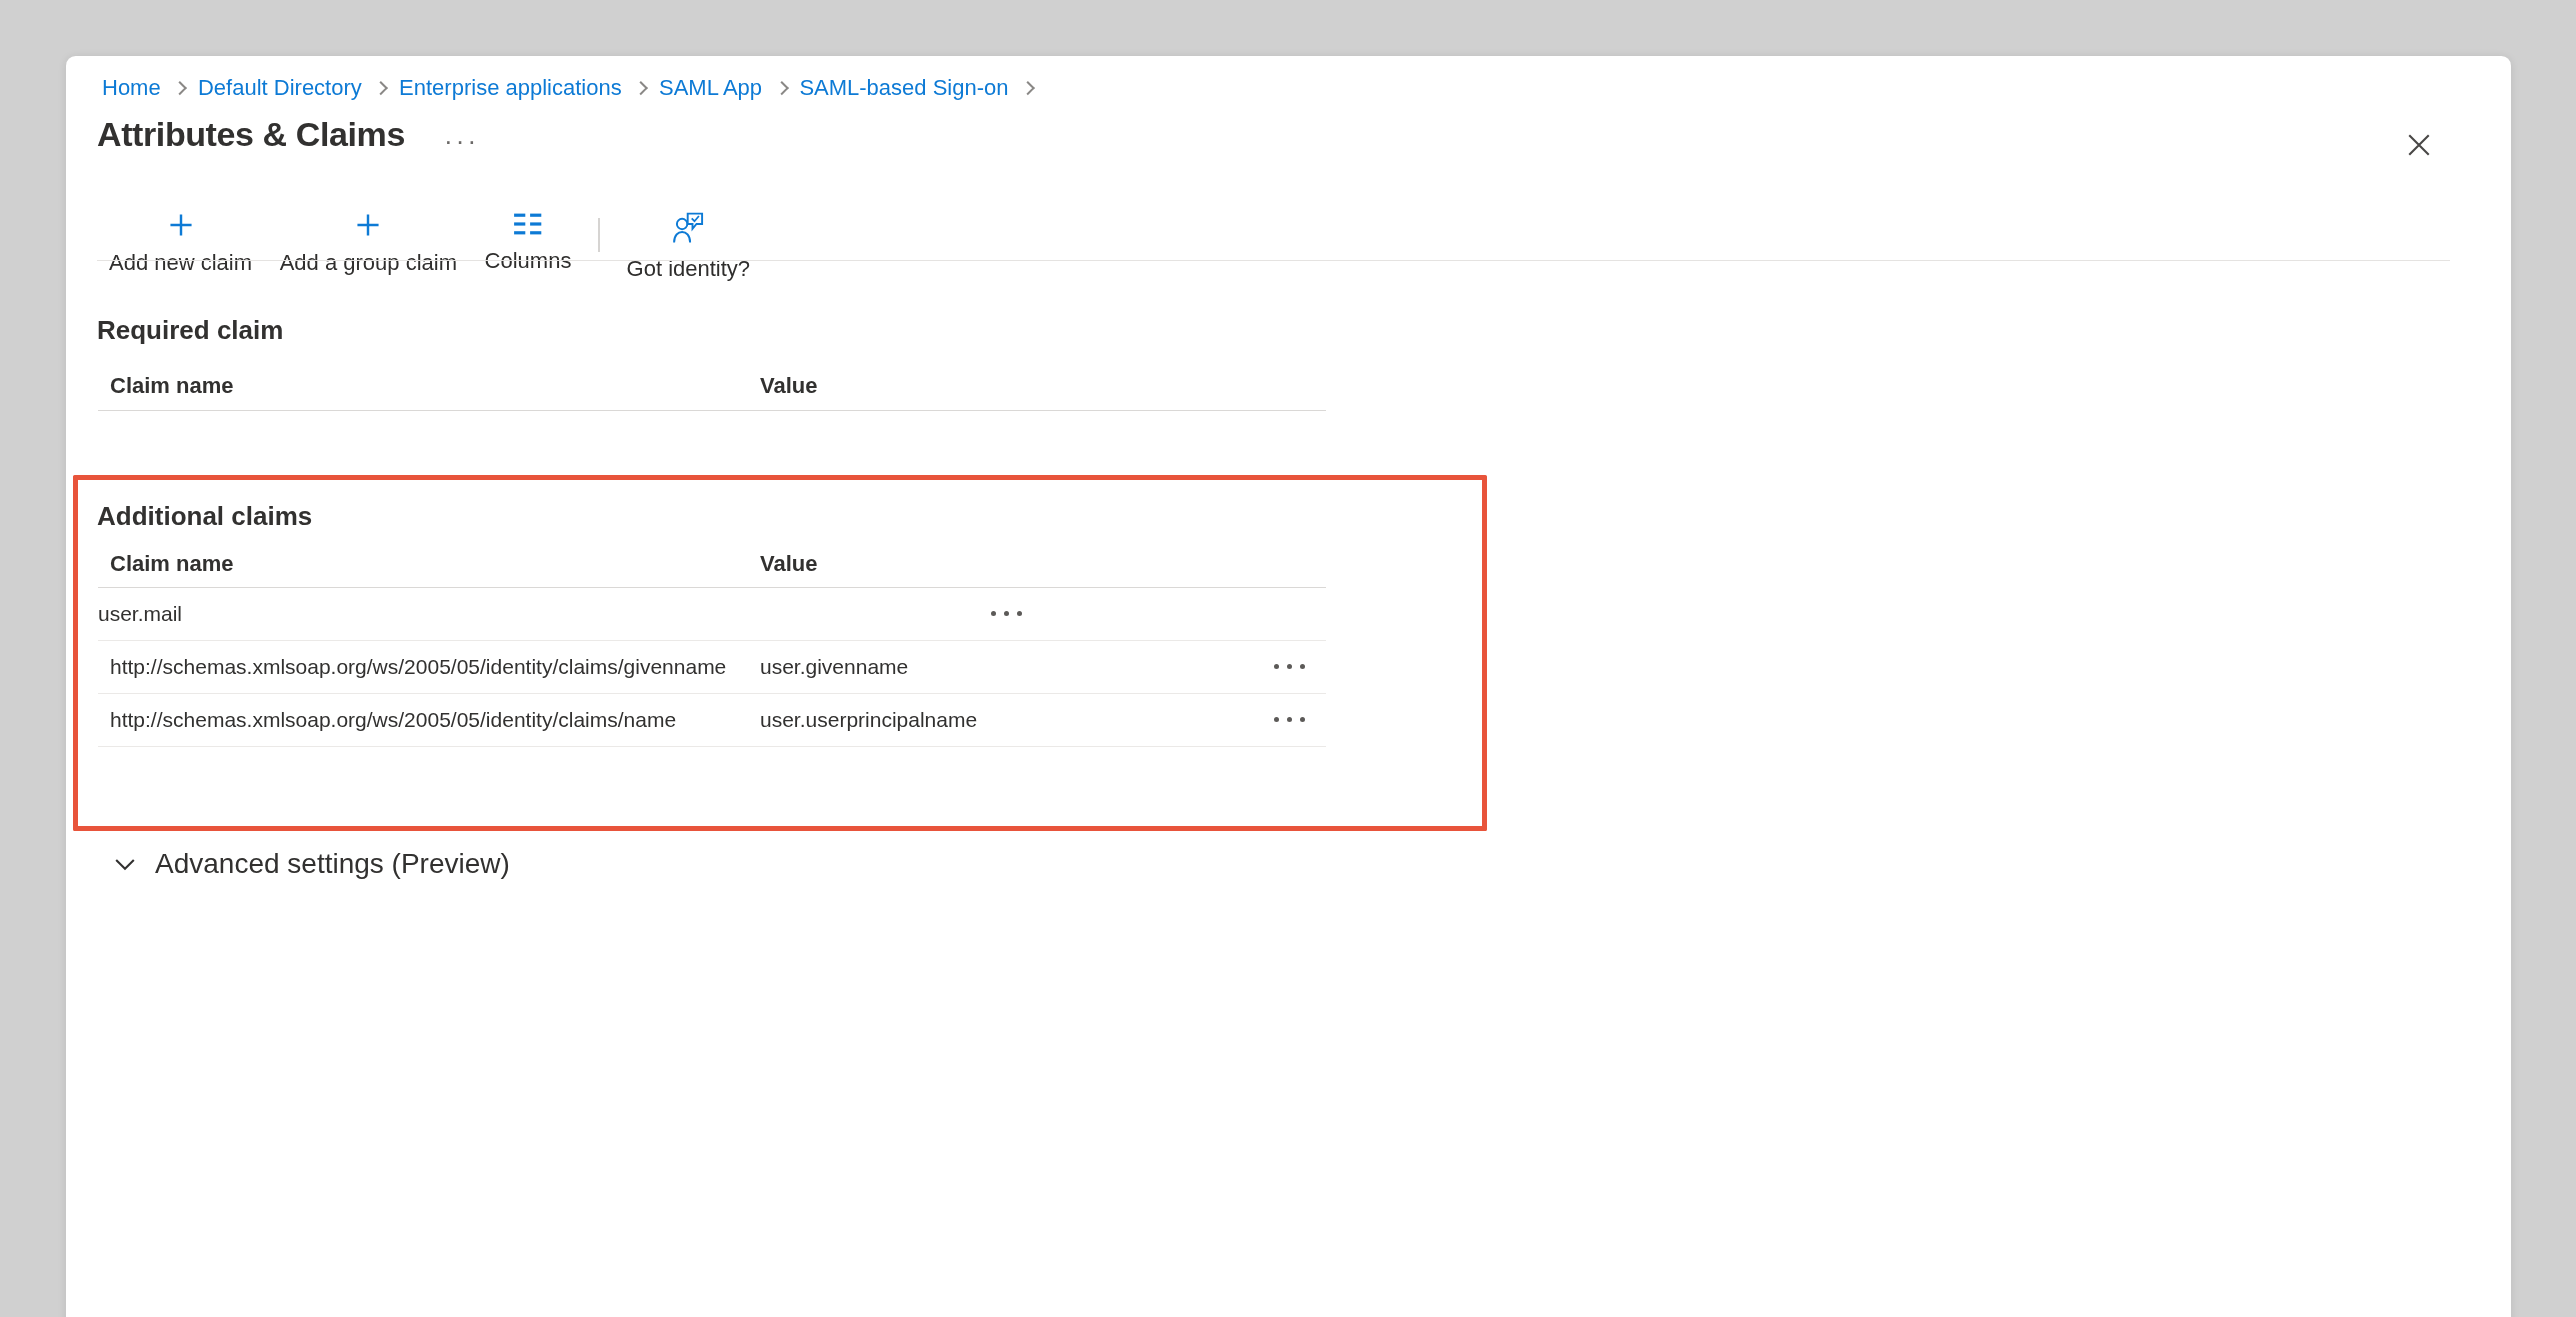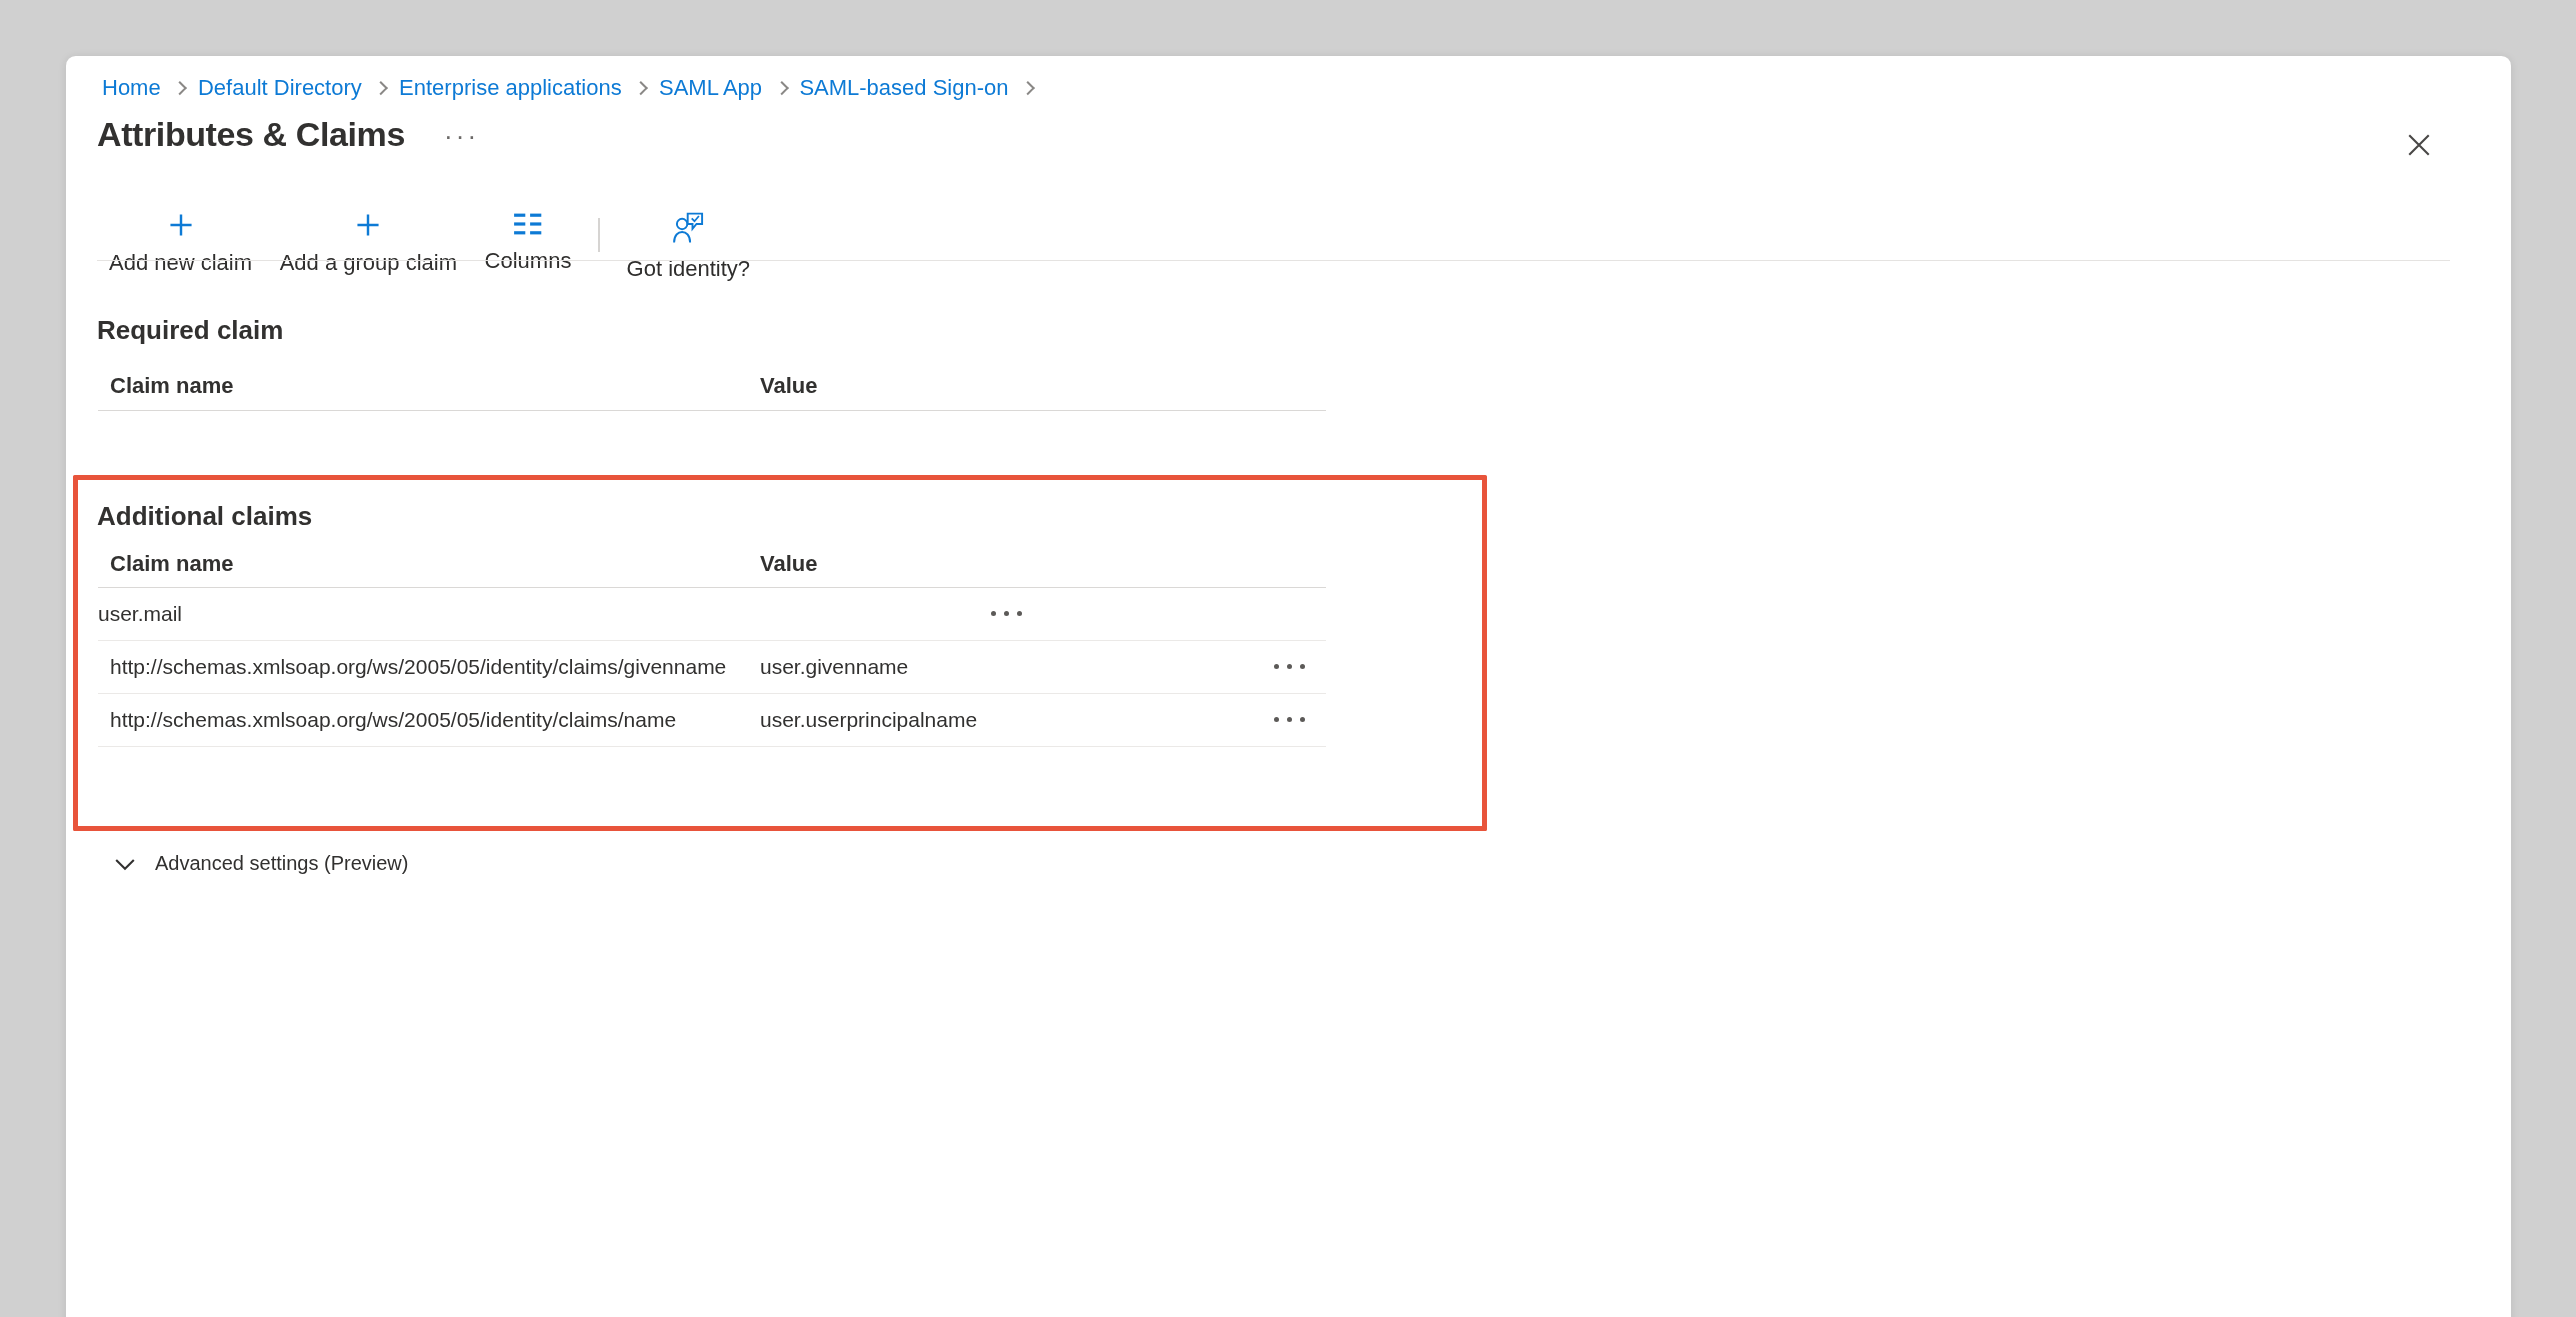--- a/index.html
+++ b/index.html
@@ -20,21 +20,21 @@
   .breadcrumb {
     position:absolute; left:36px; top:18px; height:29px;
     display:flex; align-items:center; font-size:22px; white-space:nowrap;
   }
   .bc-link { color:#0d7ad5; text-decoration:none; cursor:pointer; }
   .bc-sep {
     width:9.7px; height:9.7px; border-top:2px solid #8a8886; border-right:2px solid #8a8886;
     transform:rotate(45deg); margin:0 13px 0 14.6px; display:inline-block;
   }
   
-  .title-row { position:absolute; left:31px; top:55px; display:flex; align-items:flex-start; }
+  .title-row { position:absolute; left:31px; top:55px; display:flex; align-items:center; }
   .page-title { font-size:34px; font-weight:700; color:#323130; line-height:47px; letter-spacing:-0.4px; }
   .ellipsis-btn {
     margin-left:39px; margin-top:13px; background:none; border:none; cursor:pointer;
     font-size:26px; color:#6b6967; letter-spacing:3.2px; line-height:24px;
   }
   
   .close-btn {
     position:absolute; top:68px; right:71px; width:42px; height:42px;
     background:none; border:none; cursor:pointer; display:flex; align-items:center; justify-content:center;
   }
@@ -79,21 +79,21 @@
   
   .red-box {
     position:absolute; left:6.5px; top:419px; width:1414px; height:356px;
     border:5.7px solid #e8543b; border-radius:1.6px; pointer-events:none; z-index:4;
   }
   
   .advanced {
     position:absolute; left:47px; top:788px; height:40px;
     display:flex; align-items:center; gap:18px;
     background:none; border:none; cursor:pointer;
-    font-size:20px; color:#323130; font-family:inherit;
+    font-size:28px; color:#323130; font-family:inherit;
   }
   .icon { display:inline-flex; align-items:center; justify-content:center; }
 </style>
 </head>
 <body>
 
 <div class="card">
 
   <nav class="breadcrumb">
     <a class="bc-link">Home</a>

